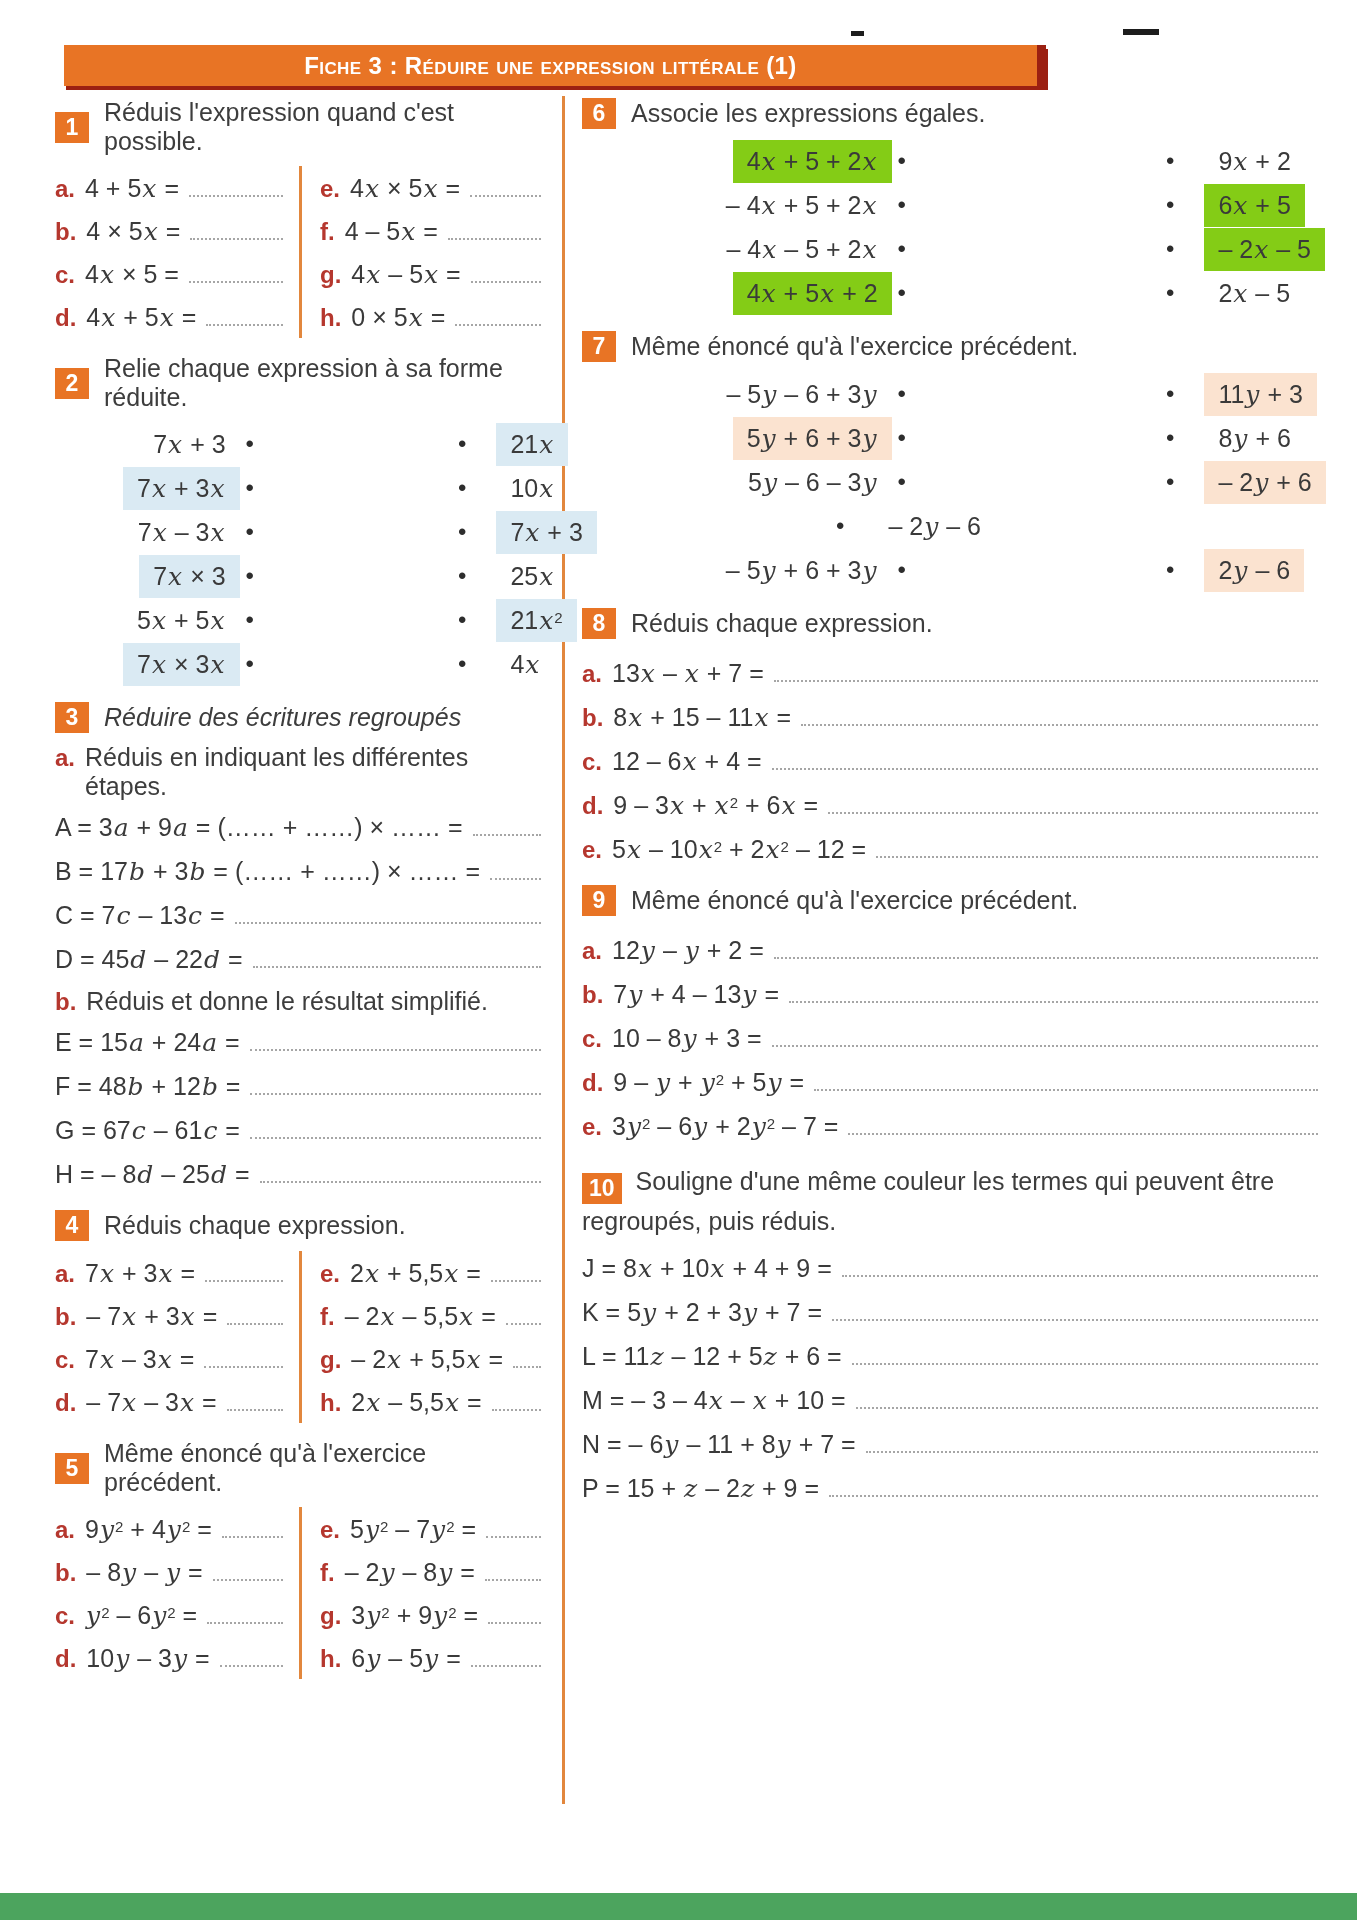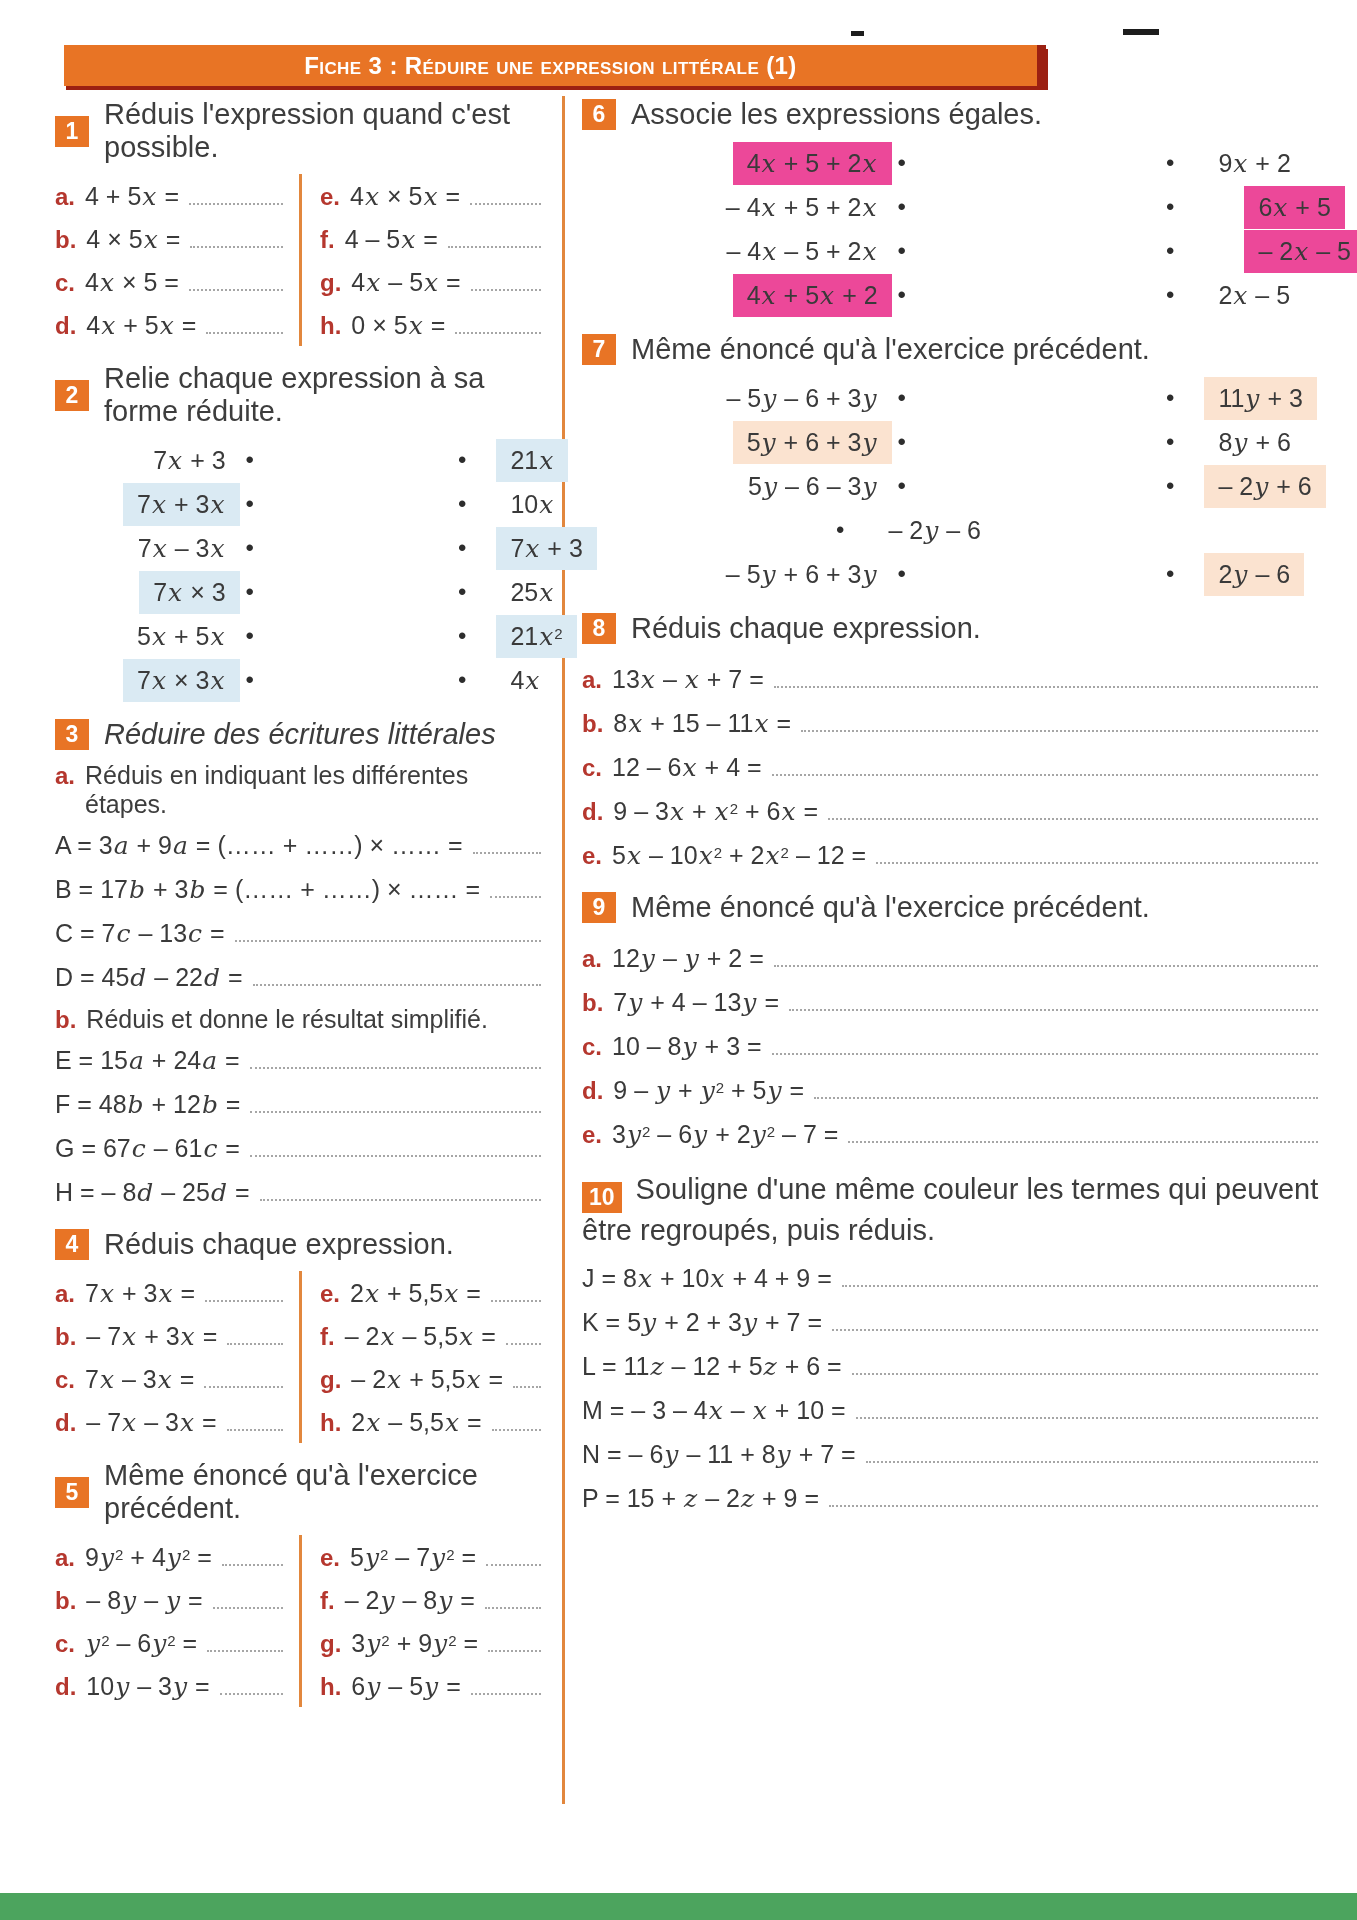--- a/index.html
+++ b/index.html
@@ -19,21 +19,21 @@
 
   .col{position:absolute;top:96px;}
   .col-left{left:55px;width:488px;}
   .col-right{left:582px;width:738px;}
 
   .badge{display:inline-flex;align-items:center;justify-content:center;min-width:34px;height:31px;
          background:#e87425;color:#fff;font-weight:bold;font-size:23px;box-sizing:border-box;
          padding:0 7px;flex:0 0 auto;}
   .exh{display:flex;align-items:center;gap:15px;margin:16px 0 10px;}
   .exh.first{margin-top:2px;}
-  .exh-title{font-size:29px;}
+  .exh-title{font-size:25px;}
   .it{font-style:italic;}
 
   .math{font-size:25px;color:#3a3a3a;white-space:nowrap;}
   .math i{font-family:"DejaVu Serif",serif;font-style:italic;padding:0 1px;}
   .math sup{font-size:15px;vertical-align:6px;}
   .lbl{color:#b5372e;font-weight:bold;font-size:24px;flex:0 0 auto;}
   .dots{flex:1 1 20px;border-bottom:2px dotted #a6a6a6;margin:0 2px 6px 10px;}
 
   
   .pairgrid{display:grid;grid-template-columns:1fr 1fr;}
@@ -47,21 +47,21 @@
   .m2 .mrow{grid-template-columns:205px 1fr;}
   .m2 .mright{padding-left:192px;text-align:right;}
   .m67 .mrow{grid-template-columns:330px 1fr;}
   .m67 .mright{padding-left:248px;}
   .mleft{display:flex;justify-content:flex-end;align-items:center;}
   .mright{display:flex;justify-content:flex-start;align-items:center;gap:24px;}
   .mbox{padding:7px 14px;}
   .bullet{flex:0 0 auto;font-size:24px;color:#2d2d2d;padding:0 6px;}
   .bullet::before{content:"•";}
   .hl-blue{background:#daeaf3;}
-  .hl-green{background:#ec4899;margin-left:40px;}
+  .hl-green{background:#84cc16;}
   .hl-peach{background:#fbe3d0;}
 
   
   .eq{display:flex;align-items:flex-end;height:44px;box-sizing:border-box;padding-bottom:5px;}
   .eq .lbl{margin-right:10px;}
   .sub{display:flex;align-items:baseline;gap:10px;font-size:25px;margin:8px 0 2px;}
 
   .exh-wrap{margin:18px 0 6px;font-size:25px;line-height:34px;}
   .exh-wrap .badge{margin-right:14px;display:inline-flex;vertical-align:-6px;}
 
@@ -192,21 +192,21 @@
           </div>
         <div class="mright">
             <span class="bullet"></span>
             <span class="mbox math">4<i>x</i></span>
           </div>
       </div>
     </div>
 
     <div class="exh">
       <span class="badge">3</span>
-      <span class="exh-title it">Réduire des écritures littérales</span>
+      <span class="exh-title it">Réduire des écritures regroupés</span>
     </div>
     <div class="sub">
       <span class="lbl">a.</span>
       <span>Réduis en indiquant les différentes étapes.</span>
     </div>
     <div class="eq">
         <span class="math">A = 3<i>a</i> + 9<i>a</i> = (…… + ……) × …… =</span>
         <span class="dots"></span>
       </div>
     <div class="eq">

